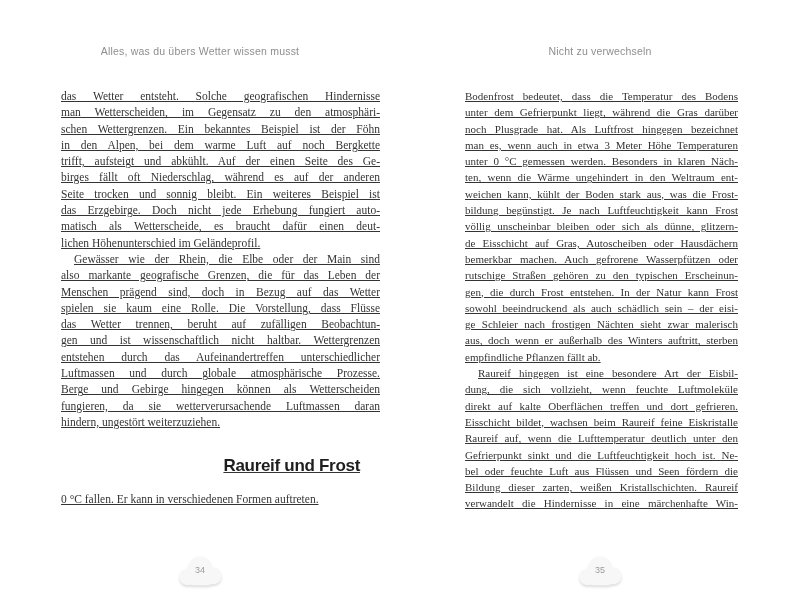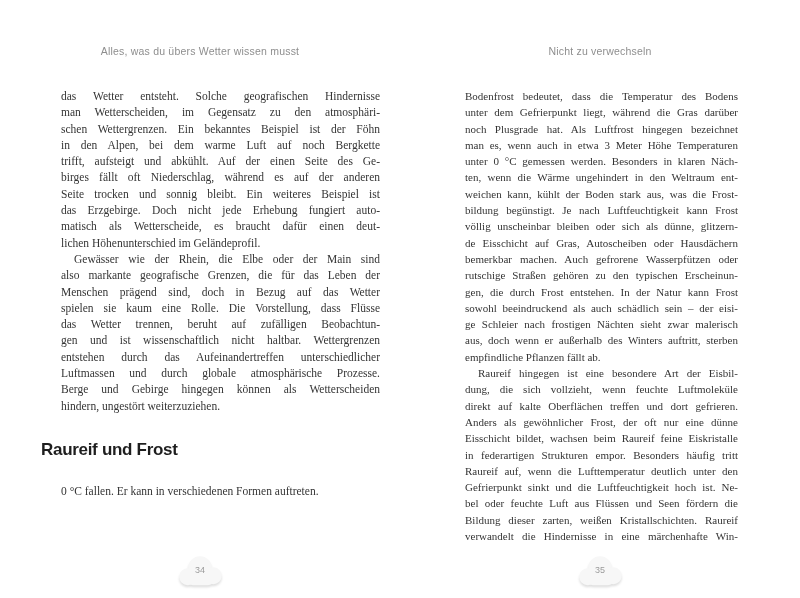--- a/index.html
+++ b/index.html
@@ -6,32 +6,32 @@
   .spread{position:relative;width:800px;height:598px;background:#ffffff;overflow:hidden;
           font-family:"Liberation Serif",serif;}
   .page{position:absolute;top:8px;width:400px;height:598px;}
   .page-left{left:0;}
   .page-right{left:400px;}
 
   .running-head{position:absolute;top:37px;left:0;width:100%;text-align:center;
     font-family:"Liberation Sans",sans-serif;font-size:10.5px;letter-spacing:.2px;
     color:#8e8e8e;}
 
-  .body-text{position:absolute;top:80px;color:#343434;}
+  .body-text{position:absolute;top:80px;color:#343434;text-decoration:underline;}
   .page-left  .body-text{left:61px;width:319px;font-size:11.5px;}
   .page-right .body-text{left:65px;width:273px;font-size:11px;}
 
   .line{line-height:16.3px;height:16.3px;text-align:justify;text-align-last:justify;
         white-space:nowrap;overflow:hidden;}
   .line.indent{text-indent:13px;}
   .line.para-end{text-align-last:left;}
 
   .section-heading{font-family:"Liberation Sans","DejaVu Sans",sans-serif;font-weight:700;
-    font-size:17px;line-height:21px;letter-spacing:-.3px;color:#1e1e1e;text-align:left;
-    position:relative;left:-20px;margin:25px 0 23px 0;}
+    font-size:17px;line-height:21px;letter-spacing:-.3px;color:#1e1e1e;text-align:right;
+    position:relative;left:-20px;margin:25px 0 15px 0;}
 
   .page-number-cloud{position:absolute;top:546px;left:50%;transform:translateX(-50%);
     width:52px;height:34px;filter:drop-shadow(0 2px 1px rgba(0,0,0,0.13));}
   .page-number-cloud svg{display:block;width:52px;height:34px;}
   .cloud-num{font-family:"Liberation Sans",sans-serif;font-size:9.5px;fill:#9a9a9a;}
 </style>
 </head>
 <body>
 
 <div class="spread">
@@ -54,20 +54,21 @@
         <div class="para">
           <div class="line indent">Gewässer wie der Rhein, die Elbe oder der Main sind</div>
           <div class="line">also markante geografische Grenzen, die für das Leben der</div>
           <div class="line">Menschen prägend sind, doch in Bezug auf das Wetter</div>
           <div class="line">spielen sie kaum eine Rolle. Die Vorstellung, dass Flüsse</div>
           <div class="line">das Wetter trennen, beruht auf zufälligen Beobachtun-</div>
           <div class="line">gen und ist wissenschaftlich nicht haltbar. Wettergrenzen</div>
           <div class="line">entstehen durch das Aufeinandertreffen unterschiedlicher</div>
           <div class="line">Luftmassen und durch globale atmosphärische Prozesse.</div>
           <div class="line">Berge und Gebirge hingegen können als Wetterscheiden</div>
+          <div class="line">fungieren, da sie wetterverursachende Luftmassen daran</div>
           <div class="line para-end">hindern, ungestört weiterzuziehen.</div>
         </div>
         <div class="section-heading">Raureif und Frost</div>
         <div class="para">
           <div class="line para-end">0 °C fallen. Er kann in verschiedenen Formen auftreten.</div>
         </div>
       </div>
     <div class="page-number-cloud">
       <svg viewBox="0 0 52 36">
         <g fill="#f7f7f7">
@@ -100,23 +101,21 @@
           <div class="line">gen, die durch Frost entstehen. In der Natur kann Frost</div>
           <div class="line">sowohl beeindruckend als auch schädlich sein – der eisi-</div>
           <div class="line">ge Schleier nach frostigen Nächten sieht zwar malerisch</div>
           <div class="line">aus, doch wenn er außerhalb des Winters auftritt, sterben</div>
           <div class="line para-end">empfindliche Pflanzen fällt ab.</div>
         </div>
         <div class="para">
           <div class="line indent">Raureif hingegen ist eine besondere Art der Eisbil-</div>
           <div class="line">dung, die sich vollzieht, wenn feuchte Luftmoleküle</div>
           <div class="line">direkt auf kalte Oberflächen treffen und dort gefrieren.</div>
-          <div class="line">Anders als gewöhnlicher Frost, der oft nur eine dünne</div>
           <div class="line">Eisschicht bildet, wachsen beim Raureif feine Eiskristalle</div>
-          <div class="line">in federartigen Strukturen empor. Besonders häufig tritt</div>
           <div class="line">Raureif auf, wenn die Lufttemperatur deutlich unter den</div>
           <div class="line">Gefrierpunkt sinkt und die Luftfeuchtigkeit hoch ist. Ne-</div>
           <div class="line">bel oder feuchte Luft aus Flüssen und Seen fördern die</div>
           <div class="line">Bildung dieser zarten, weißen Kristallschichten. Raureif</div>
           <div class="line">verwandelt die Hindernisse in eine märchenhafte Win-</div>
         </div>
       </div>
     <div class="page-number-cloud">
       <svg viewBox="0 0 52 36">
         <g fill="#f7f7f7">

